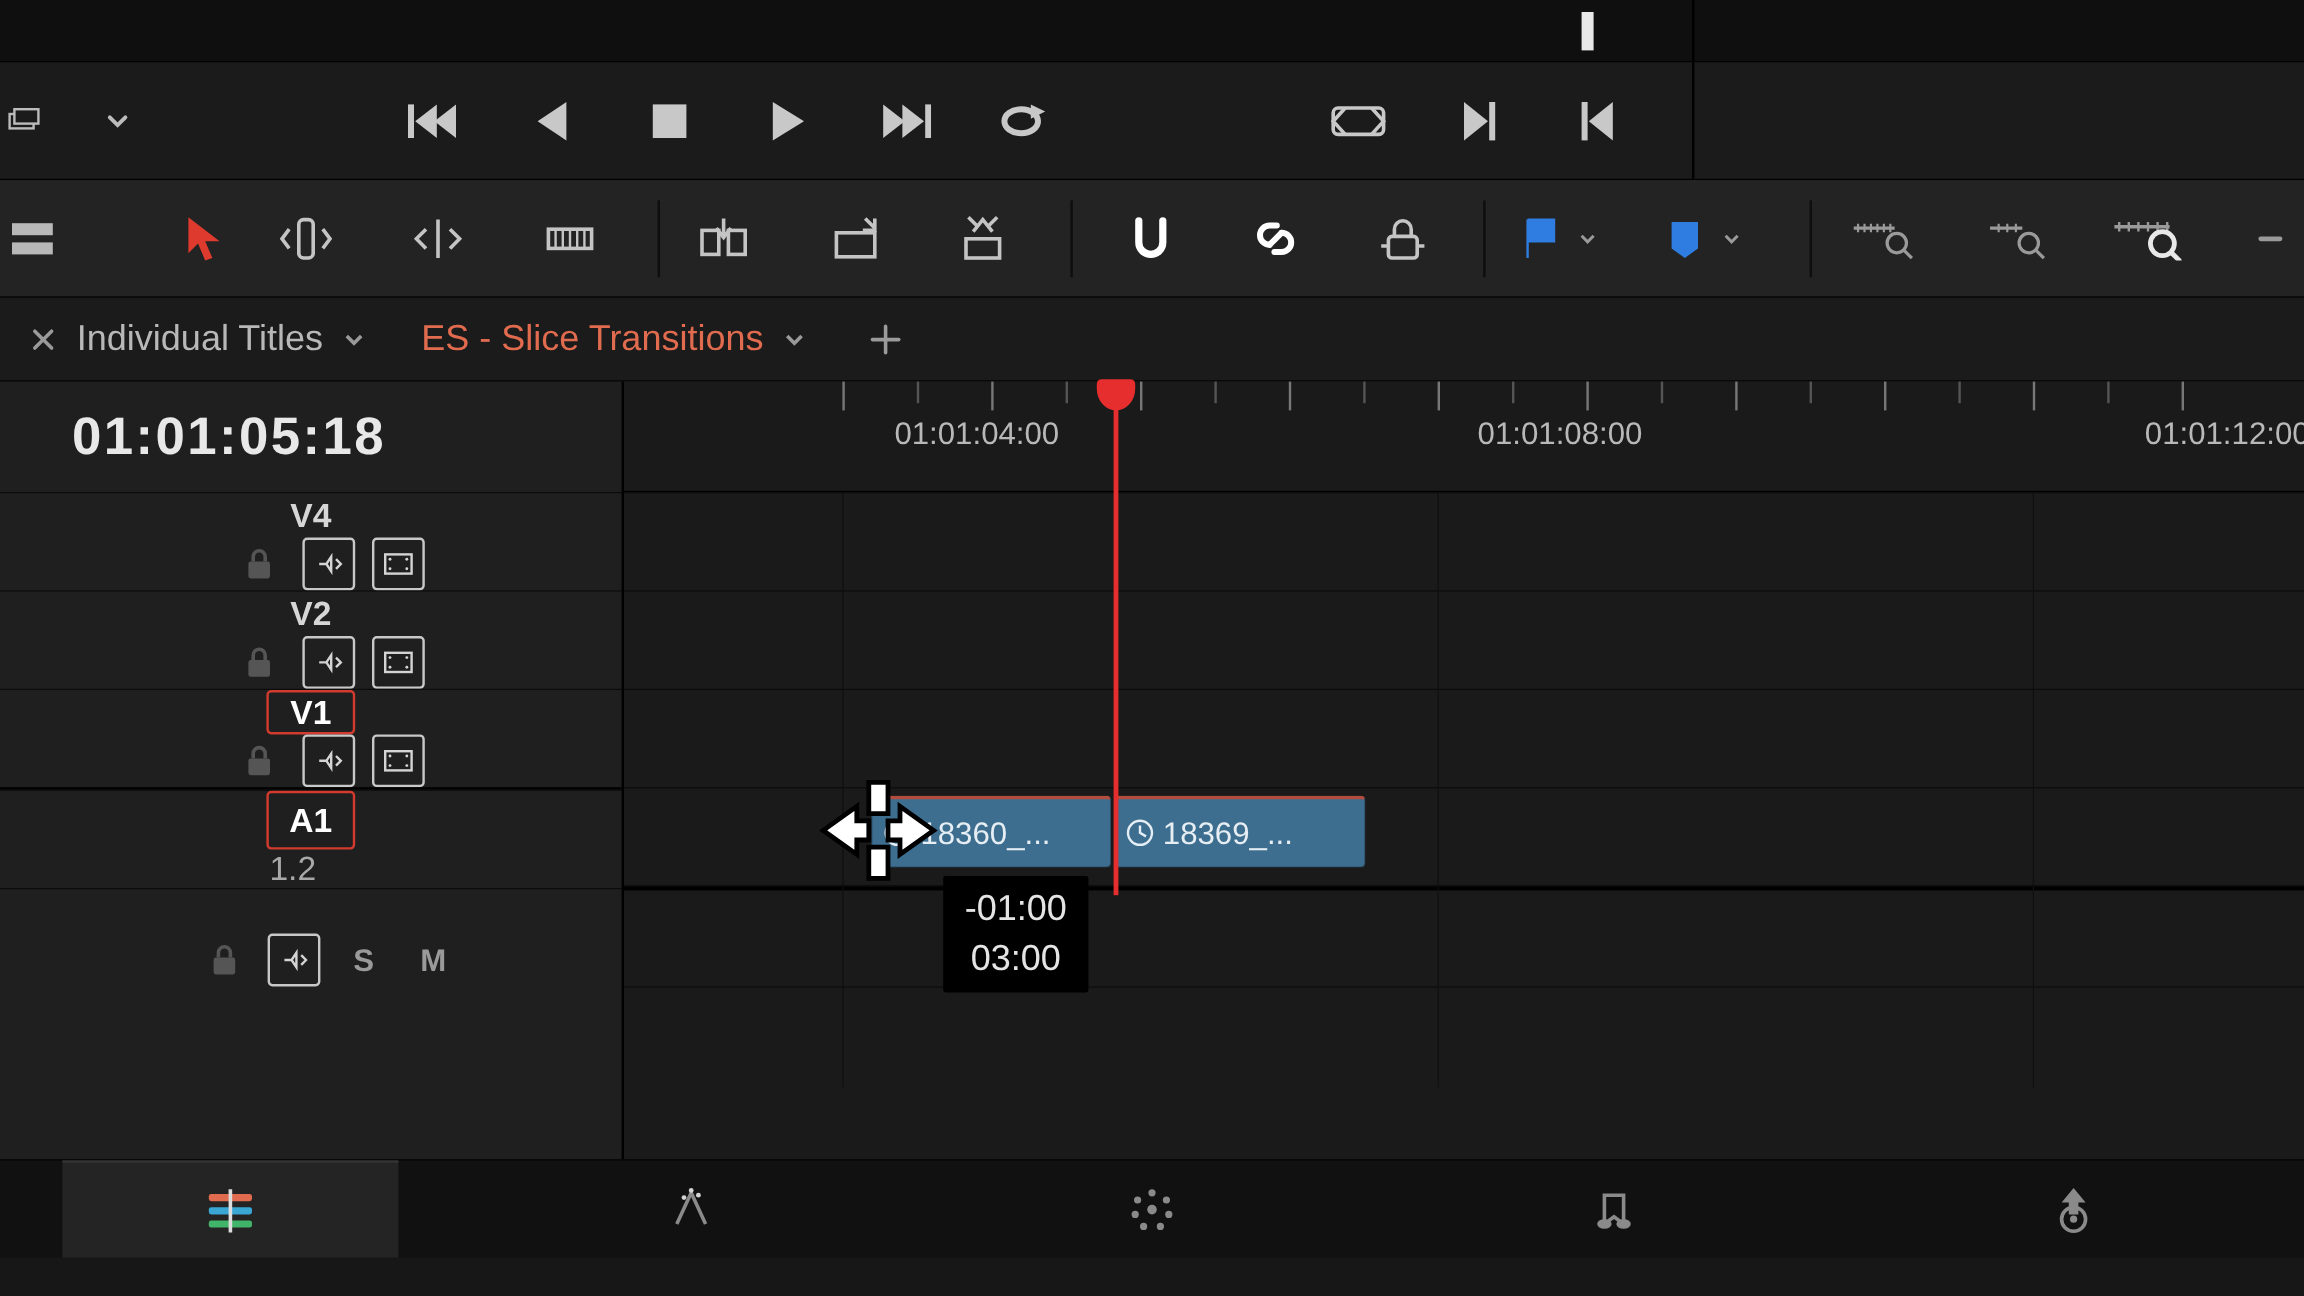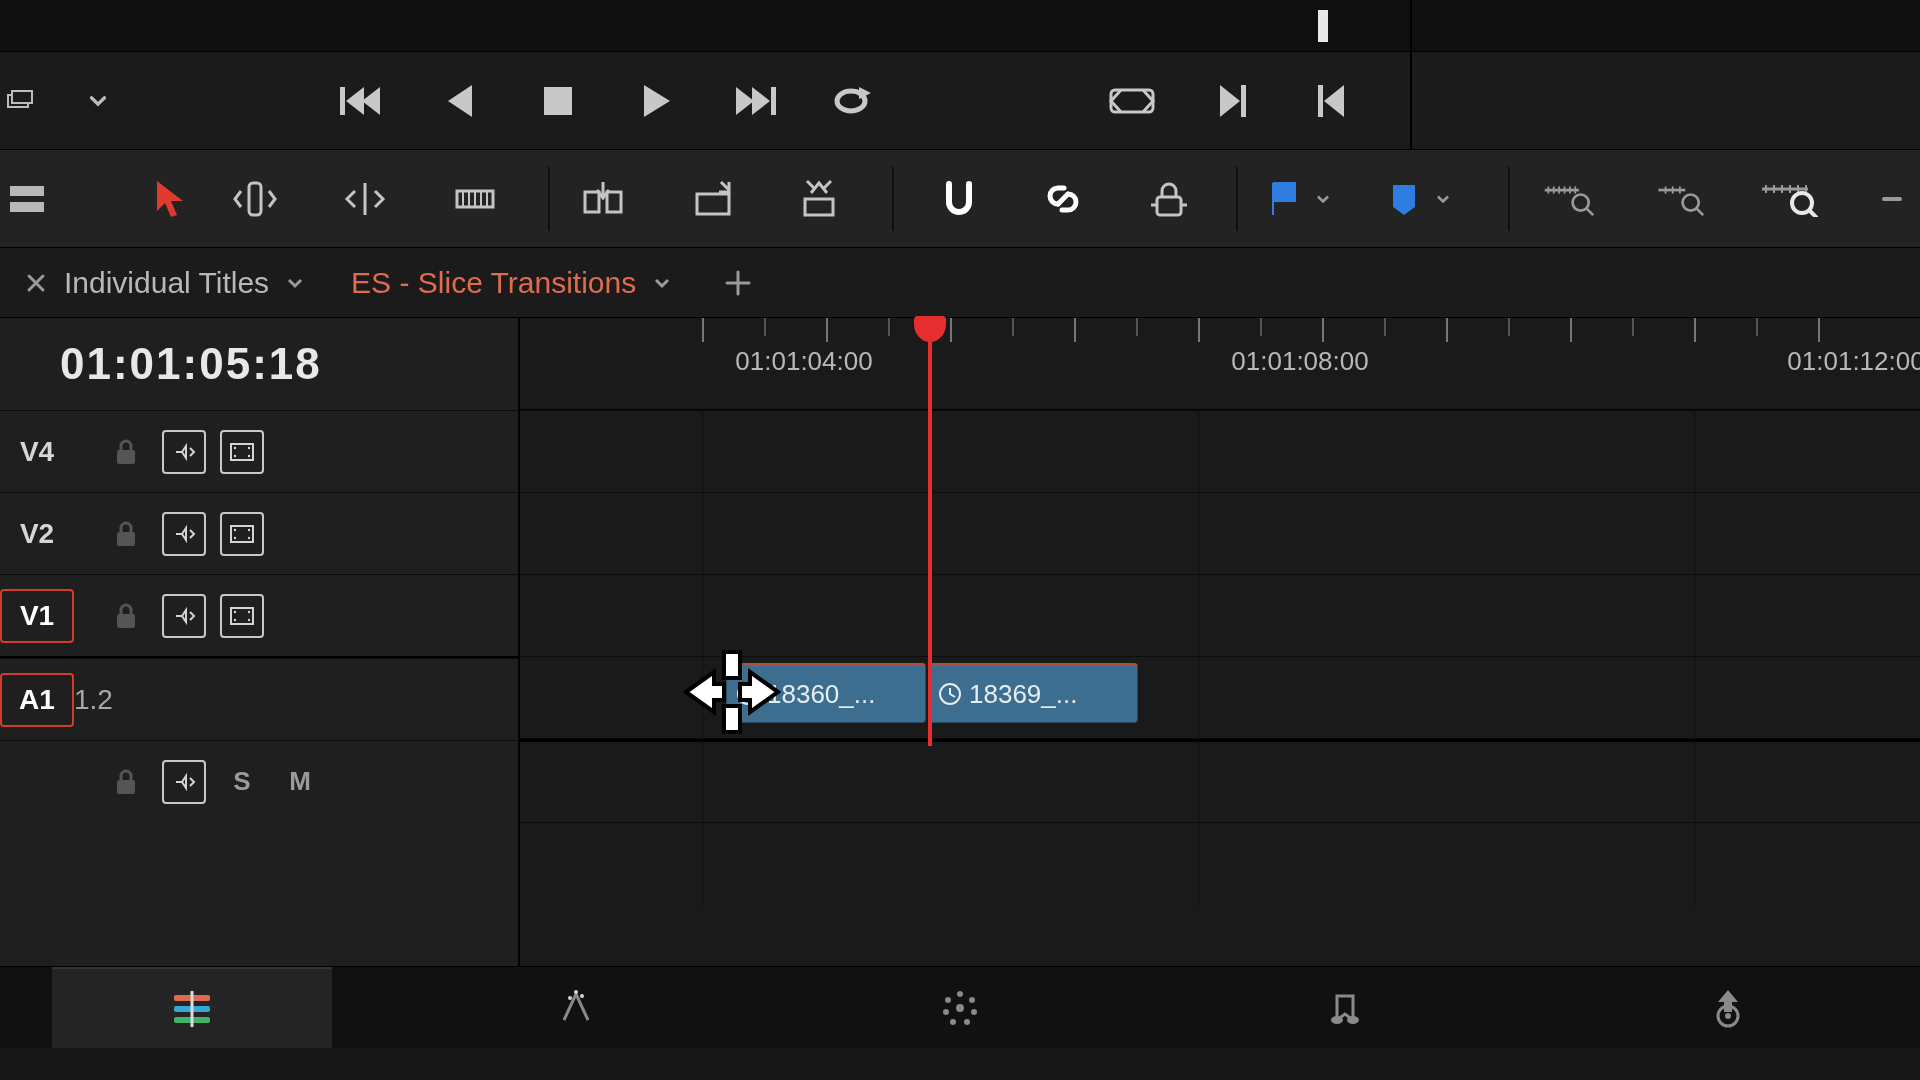--- a/index.html
+++ b/index.html
@@ -165,20 +165,21 @@
     font-weight: 600;
     letter-spacing: 2px;
     color: #e8e8e8;
     font-feature-settings: "tnum";
   }
   .track-header {
     height: 82px;
     border-top: 1px solid #0c0c0c;
     display:flex;
     align-items:center;
+    flex-direction:column;
   }
   .track-header.audio-main { height: 82px; }
   .track-header.audio-ctrl { height: 82px; }
   .track-name {
     width: 74px;
     height: 54px;
     display:flex;
     align-items:center;
     justify-content:center;
     font-size: 28px;
@@ -809,21 +810,21 @@
       <div class="ruler-tick" style="left:740px"></div>
       <div class="ruler-tick major" style="left:802px"></div>
       <div class="ruler-tick" style="left:864px"></div>
       <div class="ruler-tick major" style="left:926px"></div>
       <div class="ruler-tick" style="left:988px"></div>
       <div class="ruler-tick major" style="left:1050px"></div>
       <div class="ruler-tick" style="left:1112px"></div>
       <div class="ruler-tick major" style="left:1174px"></div>
       <div class="ruler-tick" style="left:1236px"></div>
       <div class="ruler-tick major" style="left:1298px"></div>
-      <div class="ruler-label" style="left:284px">01:01:04:00</div>
+      <div class="ruler-label" style="left:294px">01:01:04:00</div>
       <div class="ruler-label" style="left:780px">01:01:08:00</div>
       <div class="ruler-label" style="left:1336px">01:01:12:00</div>
     </div>
 
     <div class="track-lane">
       <div class="gridline" style="left:182px"></div>
         <div class="gridline" style="left:678px"></div>
         <div class="gridline" style="left:1174px"></div>
     </div>
     <div class="track-lane">
@@ -882,20 +883,24 @@
       <svg width="108" height="96" viewBox="0 0 108 96">
         <g fill="#fff" stroke="#000" stroke-width="4">
           <path d="M46 8 L62 8 L62 34 L46 34 Z"></path>
           <path d="M8 48 L36 28 L36 40 L46 40 L46 56 L36 56 L36 68 Z"></path>
           <path d="M100 48 L72 28 L72 40 L62 40 L62 56 L72 56 L72 68 Z"></path>
           <path d="M46 62 L62 62 L62 88 L46 88 Z"></path>
         </g>
       </svg>
     </div>
 
+    <div class="trim-tooltip" style="left:266px; top:412px;">
+      <div>-01:00</div>
+      <div>03:00</div>
+    </div>
 
   </div>
 </div>
 
 <div class="page-bar">
   <div class="page-btn active">
     <svg width="48" height="40" viewBox="0 0 48 40">
       <rect x="6" y="6" width="36" height="6" rx="2" fill="#e06b4f"></rect>
       <rect x="6" y="17" width="36" height="6" rx="2" fill="#3aa6d4"></rect>
       <rect x="6" y="28" width="36" height="6" rx="2" fill="#41b46a"></rect>

